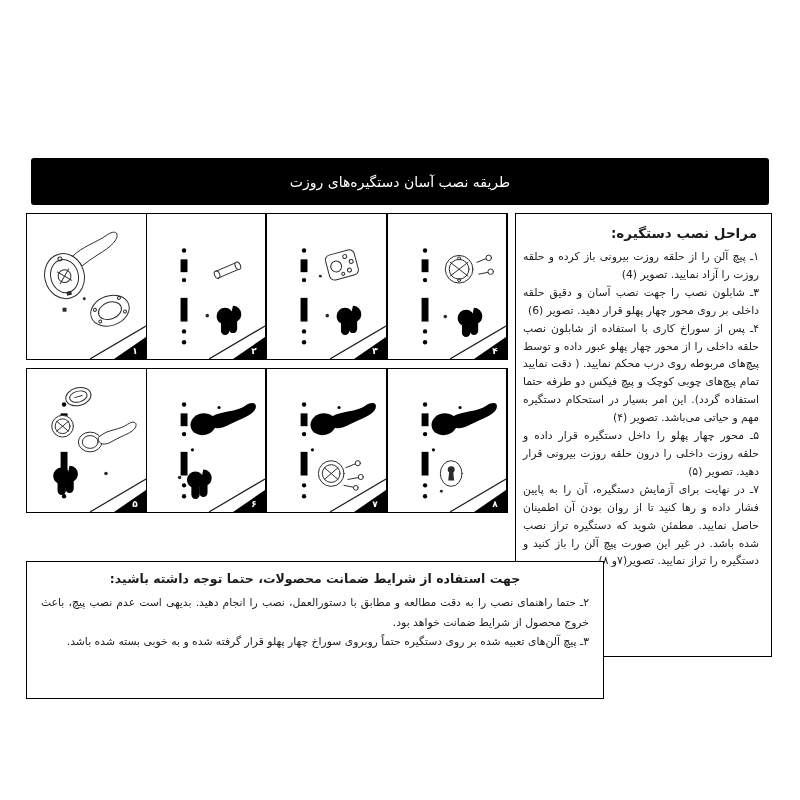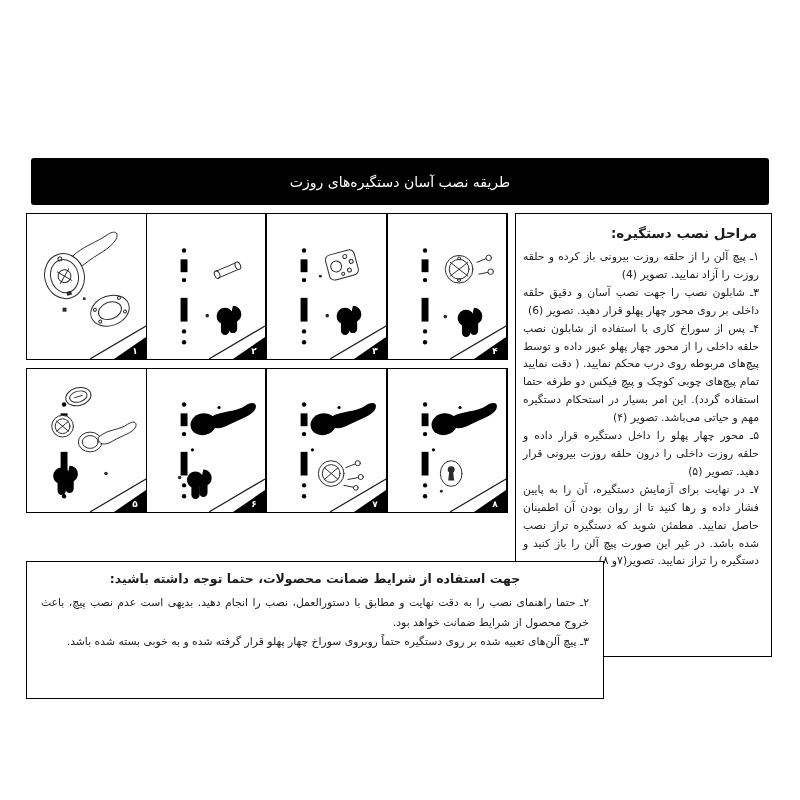--- a/index.html
+++ b/index.html
@@ -288,15 +288,15 @@
   <p>۱ـ پيچ آلن را از حلقه روزت بيرونی باز کرده و حلقه روزت را آزاد نماييد. تصوير (4)</p>
   <p>۳ـ شابلون نصب را جهت نصب آسان و دقيق حلقه داخلی بر روی محور چهار پهلو قرار دهيد. تصوير (6)</p>
   <p>۴ـ پس از سوراخ کاری با استفاده از شابلون نصب حلقه داخلی را از محور چهار پهلو عبور داده و توسط پيچ‌های مربوطه روی درب محکم نماييد. ( دقت نماييد تمام پيچ‌های چوبی کوچک و پيچ فيکس دو طرفه حتما استفاده گردد). اين امر بسيار در استحکام دستگيره مهم و حياتی می‌باشد. تصوير (۴)</p>
   <p>۵ـ محور چهار پهلو را داخل دستگيره قرار داده و حلقه روزت داخلی را درون حلقه روزت بيرونی قرار دهيد. تصوير (۵)</p>
   <p>۷ـ در نهايت برای آزمايش دستگيره، آن را به پايين فشار داده و رها کنيد تا از روان بودن آن اطمينان حاصل نماييد. مطمئن شويد که دستگيره تراز نصب شده باشد. در غير اين صورت پيچ آلن را باز کنيد و دستگيره را تراز نماييد. تصوير(۷و ۸) .</p>
 
 </div>
 
 <div class="warranty-box">
   <div class="title">جهت استفاده از شرايط ضمانت محصولات، حتما توجه داشته باشيد:</div>
-  <p>۲ـ حتما راهنمای نصب را به دقت نهايت و مطابق با دستورالعمل، نصب را انجام دهيد. بديهی است عدم نصب پيچ، باعث خروج محصول از شرايط ضمانت خواهد بود.</p>
+  <p>۲ـ حتما راهنمای نصب را به دقت مطالعه و مطابق با دستورالعمل، نصب را انجام دهيد. بديهی است عدم نصب پيچ، باعث خروج محصول از شرايط ضمانت خواهد بود.</p>
   <p>۳ـ پيچ آلن‌های تعبيه شده بر روی دستگيره حتماً روبروی سوراخ چهار پهلو قرار گرفته شده و به خوبی بسته شده باشد.</p>
 </div>
 
 </body></html>

